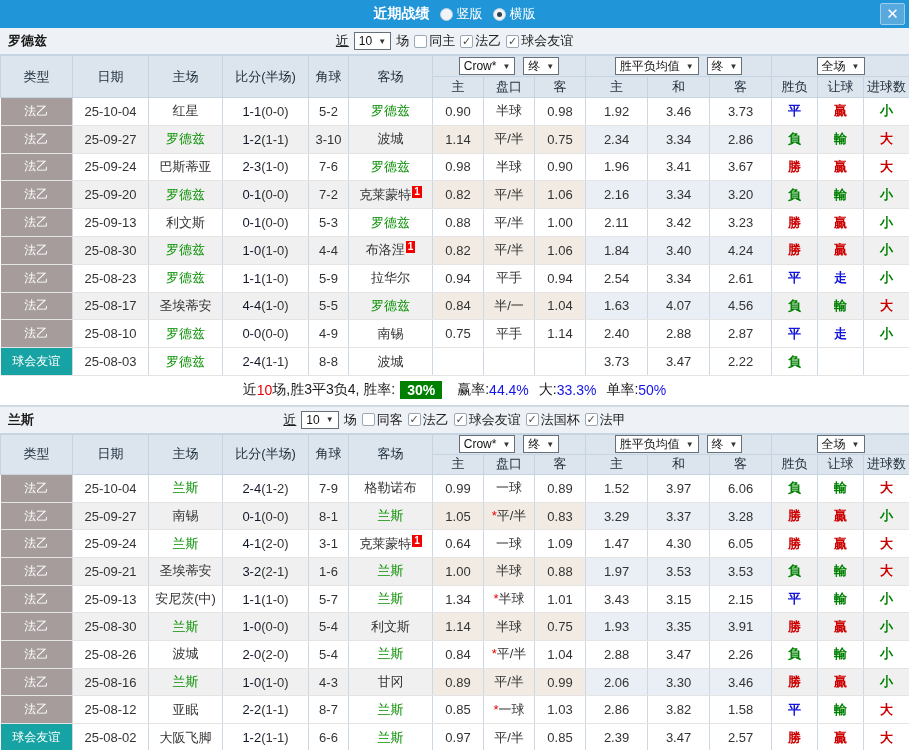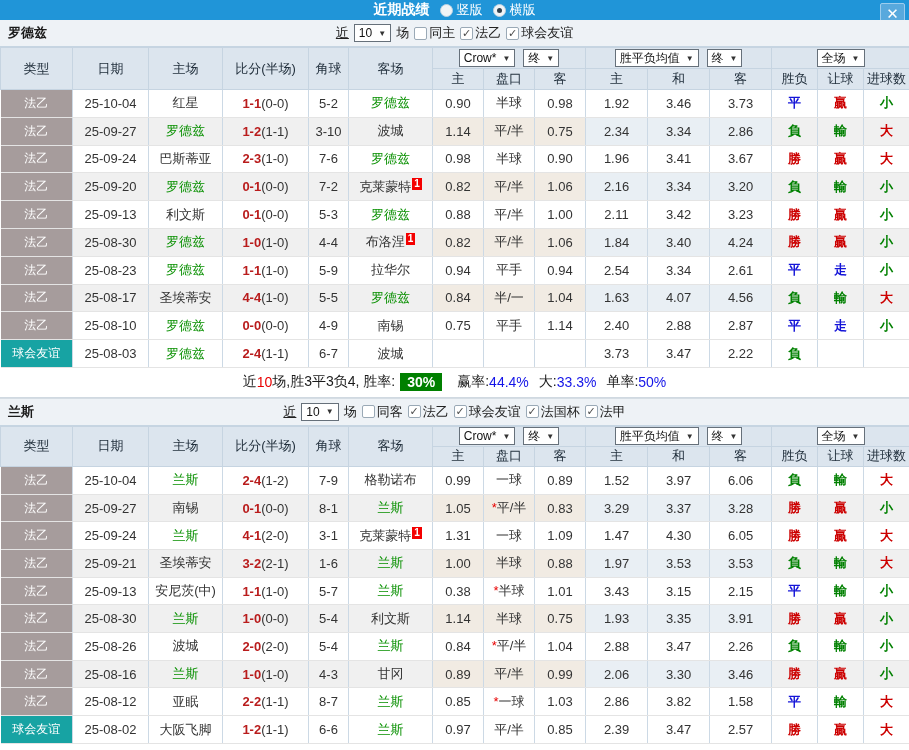--- a/index.html
+++ b/index.html
@@ -1,21 +1,21 @@
 <!DOCTYPE html>
 <html><head>
 <meta charset="utf-8">
 <style>
   * { box-sizing: border-box; margin: 0; padding: 0; }
   html,body { background:#fff; }
   body { font-family: "Liberation Sans", "DejaVu Sans", sans-serif; }
   .app { width:909px; height:750px; overflow:hidden; background:#fff; position:relative; }
 
   
-  .titlebar { height:20px; background:#2095d8; position:relative;
+  .titlebar { height:28px; background:#2095d8; position:relative;
     display:flex; align-items:center; justify-content:center; color:#fff; }
   .titlebar .ttl { font-weight:bold; font-size:14px; }
   .radio { display:inline-flex; align-items:center; gap:4px; margin-left:10px; font-size:13px; cursor:pointer; }
   .rdot { width:13px; height:13px; border-radius:50%; background:#f1f4f6; border:1px solid #bcd2e2; position:relative; }
   .rdot.on::after { content:""; position:absolute; left:3px; top:3px; width:5px; height:5px;
     border-radius:50%; background:#31424f; }
   .close-btn { position:absolute; right:4px; top:3px; width:25px; height:22px; background:#58a9dd;
     border:1px solid #9ccdee; border-radius:2px; color:#fff; font-weight:bold; display:flex;
     align-items:center; justify-content:center; font-size:15px; cursor:pointer; }
 
@@ -45,21 +45,21 @@
   table.grid td { border-right:1px solid #ccd9e5; border-bottom:1px solid #e4e4e4; text-align:center;
     padding:0; overflow:hidden; white-space:nowrap; background:#fff; }
   table.t1 tbody tr { height:27.8px; }
   table.t2 tbody tr { height:27.7px; }
   tr.alt td { background:#f0f0f0; }
   td.c-type { color:#fff; font-size:12px; border-bottom:1px solid #fff; border-right:1px solid #fff; }
   td.c-type.league  { background:#a69c9c !important; }
   td.c-type.friendly{ background:#17a3a3 !important; }
   td.c-odds { background:#fcf6ee; } tr.alt td.c-odds { background:#f1ebe3; }
   td.c-avg  { background:#f1f8fc; } tr.alt td.c-avg  { background:#e9eff4; }
-  .sc-m { color:#b91c1c;font-weight:bold; } .sc-h { color:#333; }
+  .sc-m { color:#0f172a; } .sc-h { color:#333; }
   .hl { color:#089000; }
   .badge { display:inline-block; background:#f40000; color:#fff; font-size:10px; line-height:12px;
     padding:0 2px; vertical-align:top; margin-left:1px; font-weight:bold; }
   .star { color:#e80000; }
   td.c-res { font-weight:bold; }
 
   
   .summary { height:30px; display:flex; align-items:center; justify-content:center; font-size:14px;
     background:#fff; border-bottom:1px solid #d0d9e1; color:#1a1a1a; }
   .summary .red { color:#e80000; }
@@ -334,21 +334,21 @@
             <td class="c-avg">2.87</td>
             <td class="c-res" style="color:#1414d8">平</td>
             <td class="c-res" style="color:#1414d8">走</td>
             <td class="c-res" style="color:#008000">小</td>
           </tr>
           <tr class="">
             <td class="c-type friendly">球会友谊</td>
             <td>25-08-03</td>
             <td class="hl">罗德兹</td>
             <td><span class="sc-m">2-4</span><span class="sc-h">(1-1)</span></td>
-            <td>6-7</td>
+            <td>8-8</td>
             <td><span class="">波城</span></td>
             <td class=""></td>
             <td class=""><span></span></td>
             <td class=""></td>
             <td class="c-avg">3.73</td>
             <td class="c-avg">3.47</td>
             <td class="c-avg">2.22</td>
             <td class="c-res" style="color:#008000">負</td>
             <td class="c-res" style="color:#333"></td>
             <td class="c-res" style="color:#333"></td>
@@ -506,21 +506,21 @@
             <td class="c-res" style="color:#cc0000">贏</td>
             <td class="c-res" style="color:#008000">小</td>
           </tr>
           <tr class="">
             <td class="c-type league">法乙</td>
             <td>25-09-24</td>
             <td class="hl">兰斯</td>
             <td><span class="sc-m">4-1</span><span class="sc-h">(2-0)</span></td>
             <td>3-1</td>
             <td><span class="">克莱蒙特</span><span class="badge">1</span></td>
-            <td class="c-odds">1.31</td>
+            <td class="c-odds">0.64</td>
             <td class="c-odds"><span>一球</span></td>
             <td class="c-odds">1.09</td>
             <td class="c-avg">1.47</td>
             <td class="c-avg">4.30</td>
             <td class="c-avg">6.05</td>
             <td class="c-res" style="color:#cc0000">勝</td>
             <td class="c-res" style="color:#cc0000">贏</td>
             <td class="c-res" style="color:#cc0000">大</td>
           </tr>
           <tr class="alt">
@@ -540,21 +540,21 @@
             <td class="c-res" style="color:#008000">輸</td>
             <td class="c-res" style="color:#cc0000">大</td>
           </tr>
           <tr class="">
             <td class="c-type league">法乙</td>
             <td>25-09-13</td>
             <td class="">安尼茨(中)</td>
             <td><span class="sc-m">1-1</span><span class="sc-h">(1-0)</span></td>
             <td>5-7</td>
             <td><span class="hl">兰斯</span></td>
-            <td class="c-odds">0.38</td>
+            <td class="c-odds">1.34</td>
             <td class="c-odds"><span class="star">*</span><span>半球</span></td>
             <td class="c-odds">1.01</td>
             <td class="c-avg">3.43</td>
             <td class="c-avg">3.15</td>
             <td class="c-avg">2.15</td>
             <td class="c-res" style="color:#1414d8">平</td>
             <td class="c-res" style="color:#008000">輸</td>
             <td class="c-res" style="color:#008000">小</td>
           </tr>
           <tr class="alt">

